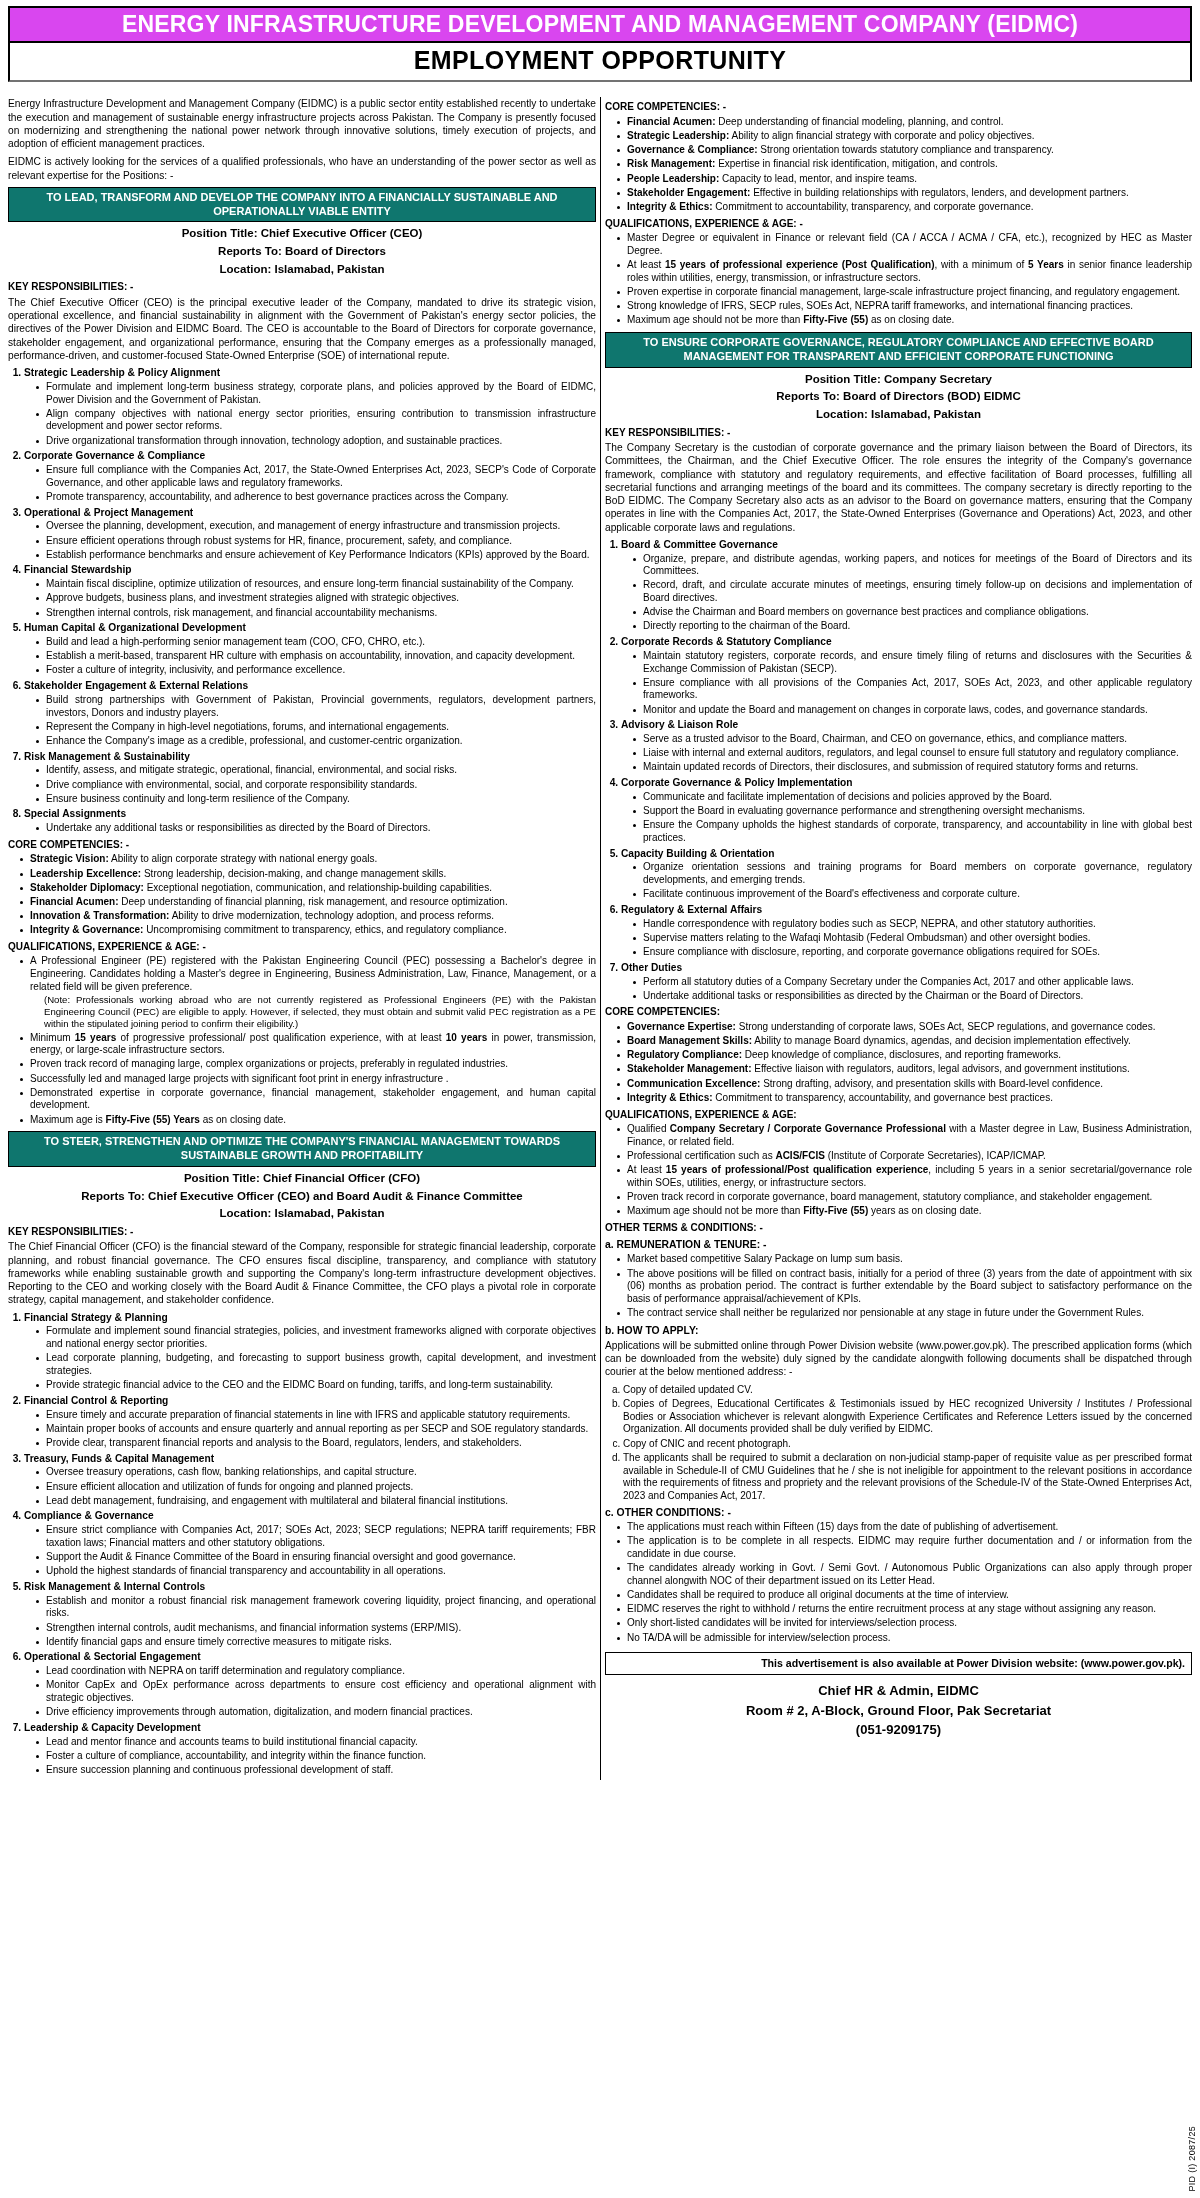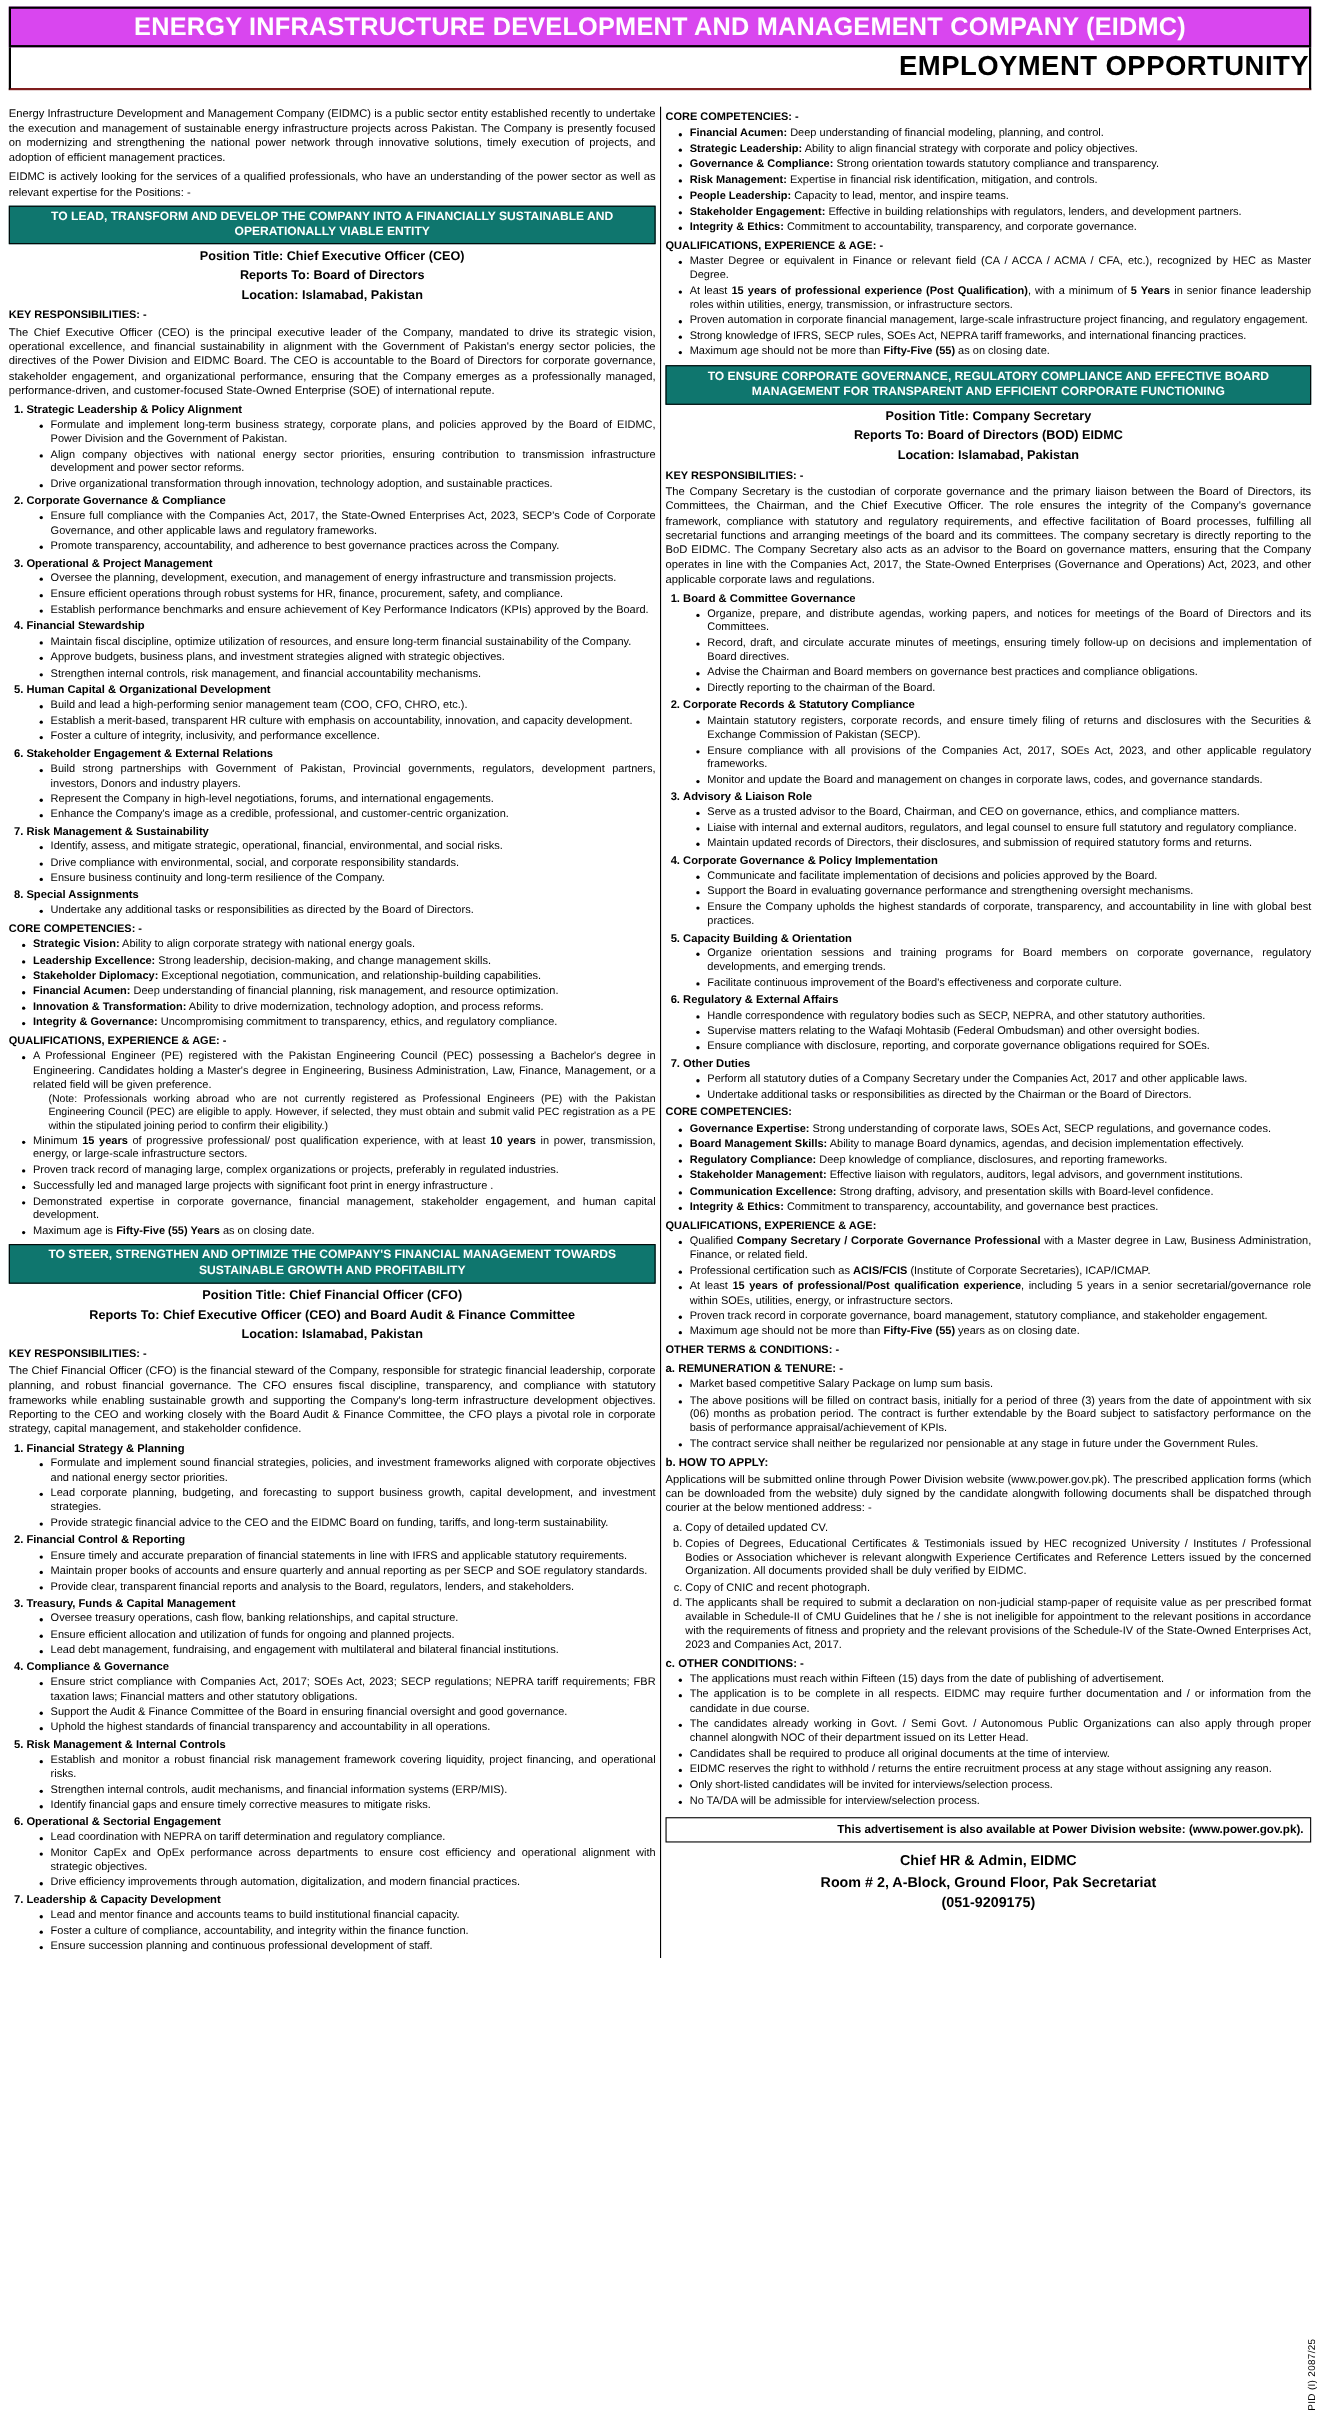--- a/index.html
+++ b/index.html
@@ -15,22 +15,22 @@
   .page { width:1200px; height:2198px; padding:6px 8px 4px 8px; position:relative; }
 
   
   .hdr-band {
     background:#d946ef; color:#fff; text-align:center;
     font-weight:bold; letter-spacing:.2px;
     border:2px solid #000;
   }
   .hdr-title { font-size:23px; padding:4px 0 5px 0; line-height:1.05; }
   .hdr-sub {
-    text-align:right; font-weight:bold; font-size:25px;
-    border-left:2px solid #000; border-right:2px solid #000; border-bottom:2px solid #7f1d1d;
+    text-align:center; font-weight:bold; font-size:25px;
+    border-left:2px solid #000; border-right:2px solid #000; border-bottom:2px solid #737373;
     padding:2px 0 4px 0; letter-spacing:.4px;
   }
 
   
   .cols { display:flex; gap:0; margin-top:15px; }
   .col { width:50%; }
   .col.left { padding-right:4px; }
   .col.right { padding-left:4px; border-left:1px solid #000; }
 
   p.just { text-align:justify; margin:0 0 5px 0; font-size:10.2px; line-height:1.3; }
@@ -220,21 +220,21 @@
           <li><b>Risk Management:</b> Expertise in financial risk identification, mitigation, and controls.</li>
           <li><b>People Leadership:</b> Capacity to lead, mentor, and inspire teams.</li>
           <li><b>Stakeholder Engagement:</b> Effective in building relationships with regulators, lenders, and development partners.</li>
           <li><b>Integrity &amp; Ethics:</b> Commitment to accountability, transparency, and corporate governance.</li>
         </ul>
 
       <div class="sechead">QUALIFICATIONS, EXPERIENCE &amp; AGE: -</div>
       <ul class="b" id="cfo-qual">
           <li>Master Degree or equivalent in Finance or relevant field (CA / ACCA / ACMA / CFA, etc.), recognized by HEC as Master Degree.</li>
           <li>At least <b>15 years of professional experience (Post Qualification)</b>, with a minimum of <b>5 Years</b> in senior finance leadership roles within utilities, energy, transmission, or infrastructure sectors.</li>
-          <li>Proven automation in corporate financial management, large-scale infrastructure project financing, and regulatory engagement.</li>
+          <li>Proven expertise in corporate financial management, large-scale infrastructure project financing, and regulatory engagement.</li>
           <li>Strong knowledge of IFRS, SECP rules, SOEs Act, NEPRA tariff frameworks, and international financing practices.</li>
           <li>Maximum age should not be more than <b>Fifty-Five (55)</b> as on closing date.</li>
         </ul>
 
       <div class="blackbar">TO ENSURE CORPORATE GOVERNANCE, REGULATORY COMPLIANCE AND EFFECTIVE BOARD MANAGEMENT FOR TRANSPARENT AND EFFICIENT CORPORATE FUNCTIONING</div>
       <div class="postblock">
         <div class="postline">Position Title: Company Secretary</div>
         <div class="postline">Reports To: Board of Directors (BOD) EIDMC</div>
         <div class="postline">Location: Islamabad, Pakistan</div>
       </div>

